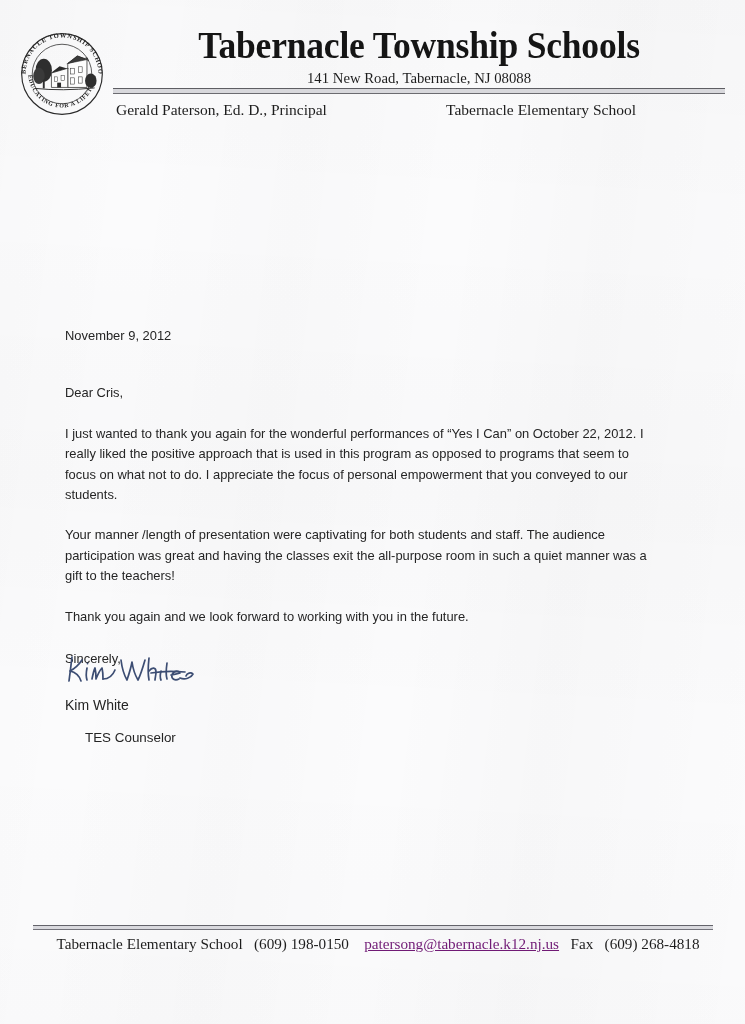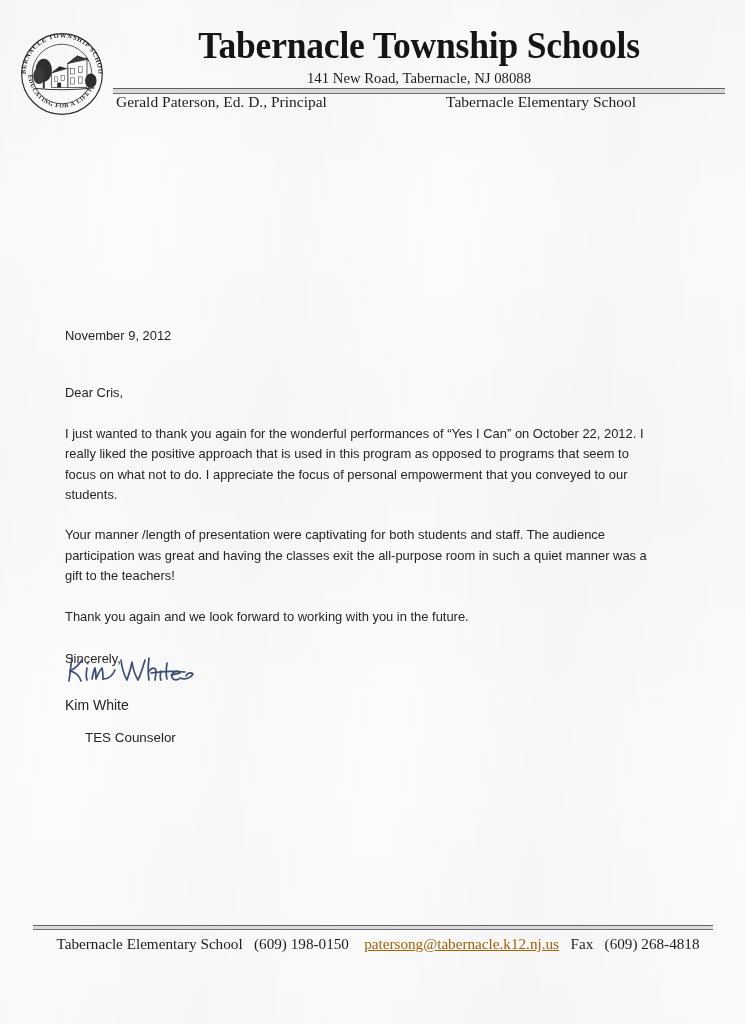--- a/index.html
+++ b/index.html
@@ -85,21 +85,21 @@
     width: 612px;
     height: 4px;
     border-top: 1.6px solid #5e5e63;
     border-bottom: 1.6px solid #6b6b70;
     background: #d8d8dc;
   }
 
   .header-row {
     position: absolute;
     left: 116px;
-    top: 92px;
+    top: 100px;
     width: 609px;
     font-family: "Liberation Serif", serif;
     font-size: 15.5px;
     line-height: 20px;
     color: #1d1d1d;
     display: flex;
   }
   .principal-name {
     width: 330px;
     white-space: nowrap;
@@ -183,21 +183,21 @@
     top: 933px;
     width: 690px;
     text-align: center;
     font-family: "Liberation Serif", serif;
     font-size: 15.2px;
     line-height: 21px;
     color: #1d1d1d;
     white-space: nowrap;
   }
   .footer-email {
-    color: #a16207;
+    color: #701a75;
     text-decoration: underline;
   }
 </style>
 </head>
 <body>
 
 <div class="page">
   <div class="scan-noise"></div>
 
   <div class="letterhead">

